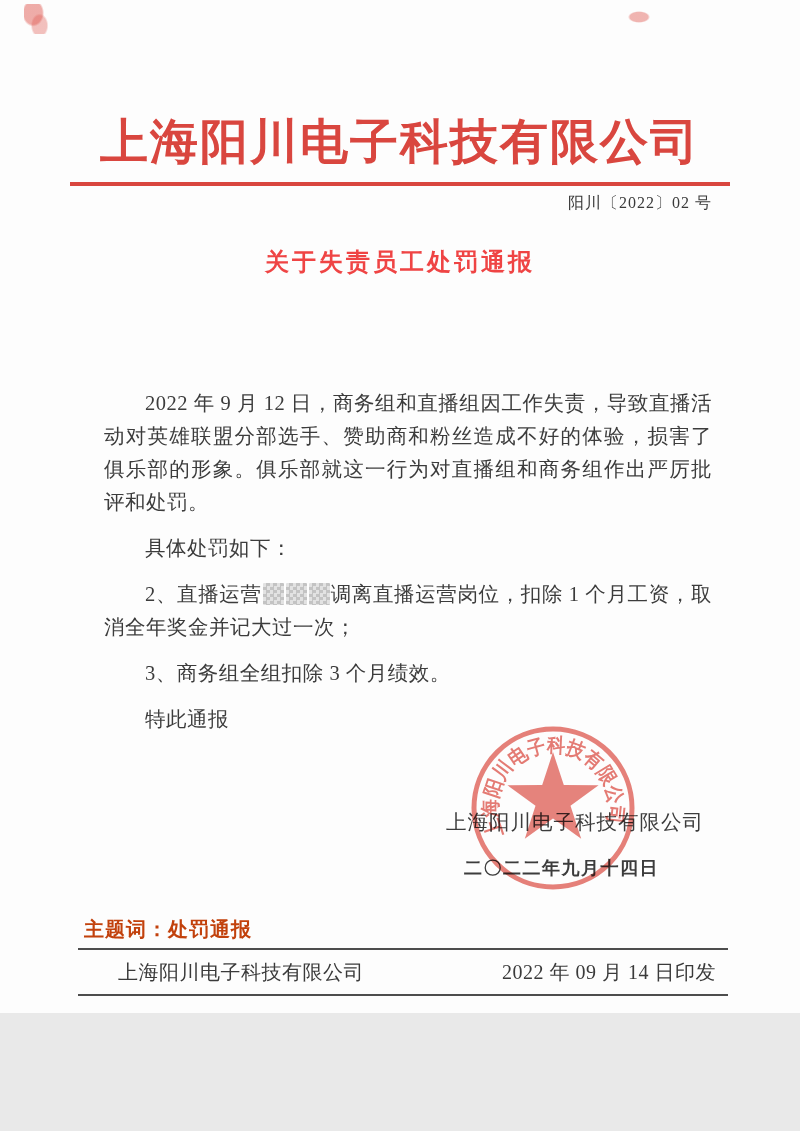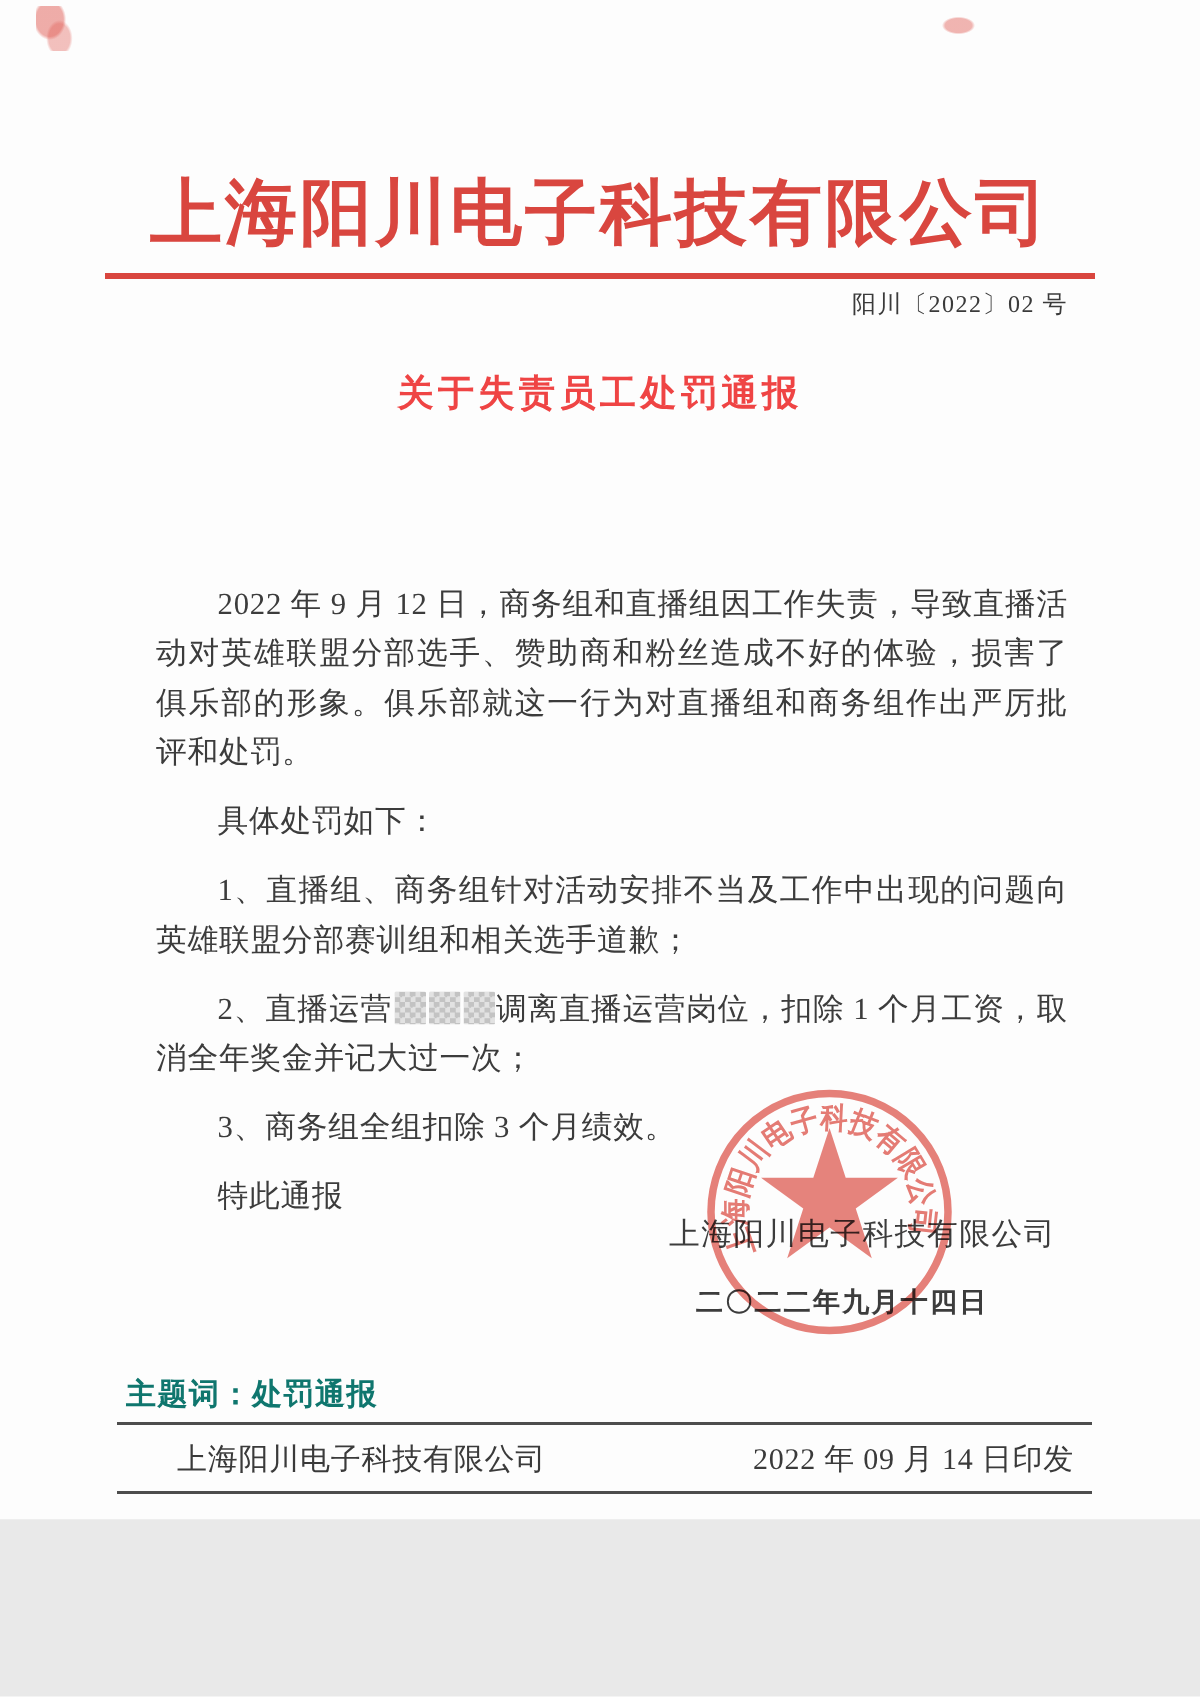--- a/index.html
+++ b/index.html
@@ -69,21 +69,21 @@
     font-size:18px;color:#3c3c3c;letter-spacing:1.5px;
     white-space:nowrap;
     font-weight:bold;
   }
   .seal{
     position:absolute;left:468px;top:723px;width:170px;height:170px;
     mix-blend-mode:multiply;opacity:.88;
   }
   .subject-line{
     position:absolute;top:916px;left:84px;
-    font-size:20px;font-weight:bold;color:#0f766e;letter-spacing:1px;
+    font-size:20px;font-weight:bold;color:#c2410c;letter-spacing:1px;
   }
   .footer-rule{position:absolute;left:78px;width:650px;height:2px;background:#4d4d4d;}
   .footer-rule-top{top:948px;}
   .footer-rule-bottom{top:994px;}
   .footer-row{
     position:absolute;top:959px;left:78px;width:650px;
     display:flex;justify-content:space-between;align-items:center;
     box-sizing:border-box;padding-left:40px;padding-right:12px;
     font-size:20px;color:#3a3a3a;
   }
@@ -101,21 +101,20 @@
 
   <div class="red-rule"></div>
 
   <div class="doc-number">阳川〔2022〕02 号</div>
 
   <div class="doc-title">关于失责员工处罚通报</div>
 
   <div class="body-text">
     <p>2022 年 9 月 12 日，商务组和直播组因工作失责，导致直播活动对英雄联盟分部选手、赞助商和粉丝造成不好的体验，损害了俱乐部的形象。俱乐部就这一行为对直播组和商务组作出严厉批评和处罚。</p>
     <p>具体处罚如下：</p>
-    <p>1、直播组、商务组针对活动安排不当及工作中出现的问题向英雄联盟分部赛训组和相关选手道歉；</p>
     <p><span>2、直播运营</span><span class="redact"></span><span class="redact"></span><span class="redact"></span><span>调离直播运营岗位，扣除 1 个月工资，取消全年奖金并记大过一次；</span></p>
     <p>3、商务组全组扣除 3 个月绩效。</p>
     <p>特此通报</p>
   </div>
 
   <div class="sign-company">上海阳川电子科技有限公司</div>
 
   <div class="sign-date">二〇二二年九月十四日</div>
 
   <svg class="seal" viewBox="0 0 170 170" xmlns="http://www.w3.org/2000/svg">

